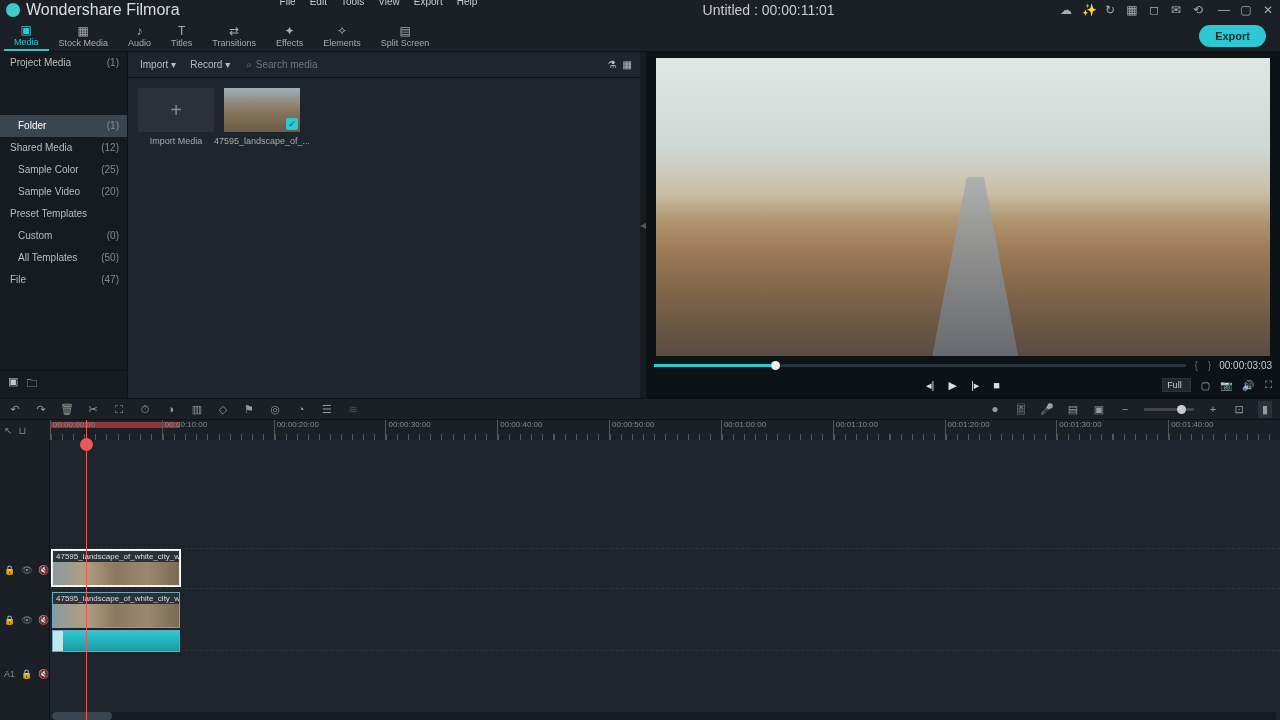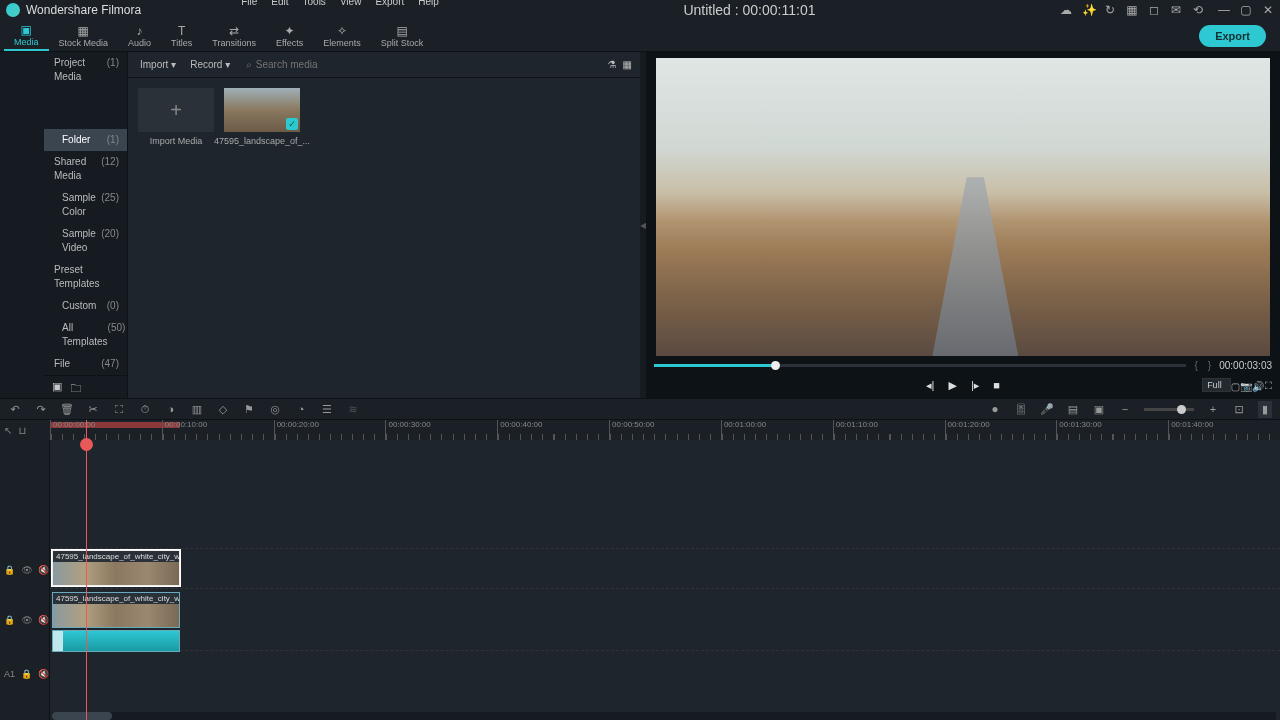--- a/index.html
+++ b/index.html
@@ -1,40 +1,40 @@
 <!DOCTYPE html>
 <html><head>
 <meta charset="utf-8">
 <style>
 * { margin: 0; padding: 0; box-sizing: border-box; font-family: -apple-system, "Segoe UI", Arial, sans-serif; }
 body { background: #1a2026; color: #c5c8cb; font-size: 11px; overflow: hidden; width: 1280px; height: 720px; }
 
 
 .titlebar { height: 20px; background: #1a2026; display: flex; align-items: center; padding: 0 6px; }
 .logo { width: 14px; height: 14px; background: linear-gradient(135deg,#2ec8d3,#4dd0c0); border-radius: 50%; margin-right: 6px; }
-.app-name { font-size: 12px; color: #ddd; }
+.app-name { font-size: 16px; color: #ddd; }
 .title-center { flex: 1; text-align: center; font-size: 14px; color: #ccc; }
 .title-icons { display: flex; gap: 10px; align-items: center; }
 .title-icons span, .win-ctrl span { width: 12px; height: 12px; display: inline-block; color: #aaa; font-size: 12px; line-height: 12px; text-align: center; cursor: pointer; }
 .win-ctrl { display: flex; gap: 10px; margin-left: 14px; }
 
 
 .menubar { height: 18px; display: flex; align-items: center; padding-left: 100px; gap: 14px; font-size: 10px; color: #ccc; margin-top:-18px;}
 .menubar span { cursor: pointer; }
 
 
 .tabs { height: 32px; background: #1a2026; display: flex; align-items: flex-end; padding-left: 4px; border-bottom: 1px solid #0d1216; }
 .tab { display:flex; flex-direction:column; align-items:center; justify-content:center; padding: 0 10px; height: 30px; color: #aaa; font-size: 9px; cursor: pointer; gap:1px;}
 .tab.active { color: #2ec8d3; border-bottom: 2px solid #2ec8d3; }
 .tab .ticon { font-size: 12px; line-height: 12px;}
 .export-btn { margin-left: auto; margin-right: 14px; background: #2ec8d3; color: #0d3030; height: 22px; padding: 0 16px; border-radius: 11px; font-size: 11px; font-weight: 600; display:flex; align-items:center; cursor:pointer; align-self:center;}
 
 
 .main { display: flex; height: 346px; }
-.sidebar { width: 128px; background: #151b20; border-right: 1px solid #0d1216; display:flex; flex-direction:column;padding-left:44px;}
+.sidebar { width: 128px; background: #151b20; border-right: 1px solid #0d1216; display:flex; flex-direction:column;}
 .side-item { display: flex; justify-content: space-between; padding: 4px 8px 4px 18px; font-size: 10px; color: #bbb; cursor: pointer; line-height:14px;}
 .side-item.sel { background: #3a4550; color:#fff;margin-top:41px;}
 .side-item.head { padding-left: 10px; font-weight: 500;}
 .side-item .count { color: #888; }
 .side-bottom { margin-top:auto; display:flex; gap:8px; padding:4px 8px; border-top:1px solid #0d1216;}
 
 .media-panel { flex: 0 0 512px; background: #1e252c; display:flex; flex-direction:column;}
 .media-toolbar { height: 26px; display:flex; align-items:center; padding: 0 8px; gap:6px; font-size:10px; color:#bbb; border-bottom:1px solid #0d1216;}
 .media-toolbar .drop { cursor:pointer; padding:2px 4px;}
 .search { flex:1; display:flex; align-items:center; gap:4px; color:#777; margin-left:6px;}
@@ -51,21 +51,21 @@
 .preview-img { flex:1; margin:2px; position:relative; overflow:hidden;}
 .sky { position:absolute; inset:0; background: linear-gradient(180deg,#dfe6e4 0%,#d0d8d4 30%,#c9bfa8 45%,#b0936f 55%,#9b7a56 65%,#7d6349 80%,#5a4a40 100%);}
 .river { position:absolute; left:45%; top:40%; width:14%; height:60%; background: linear-gradient(180deg,#a8adb0,#6a7078); clip-path: polygon(40% 0%, 60% 0%, 100% 100%, 0% 100%); opacity:0.85;}
 .progress-row { height:14px; display:flex; align-items:center; gap:6px;}
 .progress-bar { flex:1; height:3px; background:#2a3138; position:relative;}
 .progress-fill { position:absolute; left:0; width:22%; height:100%; background:#2ec8d3;}
 .progress-knob { position:absolute; left:22%; top:-3px; width:9px; height:9px; background:#eee; border-radius:50%;}
 .brackets { color:#666; font-size:10px; padding:0 2px;}
 .time-lbl { font-size:10px; color:#ccc;}
 .controls { height:26px; display:flex; align-items:center; justify-content:center; gap:14px; font-size:11px; color:#ddd; position:relative;}
-.controls .right { position:absolute; right:0; display:flex; align-items:flex-end; font-size:10px; color:#aaa;}
+.controls .right { position:absolute; right:0; display:flex; gap:10px; align-items:center; font-size:10px; color:#aaa;}
 .controls span { cursor:pointer; }
 .quality-sel { font-size:9px; padding:1px 8px 1px 4px; background:#222a31; border:1px solid #333; color:#ccc;}
 
 
 .tl-toolbar { height:22px; background:#1a2026; display:flex; align-items:center; padding:0 8px; gap:12px; border-top:1px solid #0d1216; border-bottom:1px solid #0d1216;}
 .tl-toolbar span { font-size:11px; color:#999; cursor:pointer; width:14px; text-align:center;}
 .tl-toolbar .spacer { flex:1; }
 .zoom-slider { width:50px; height:3px; background:#444; position:relative;}
 .zoom-slider::after{content:""; position:absolute; right:8px; top:-3px; width:9px; height:9px; background:#ccc; border-radius:50%;}
 
@@ -151,21 +151,21 @@
   <div class="tab">
       <span class="ticon">✦</span>
       <span>Effects</span>
     </div>
   <div class="tab">
       <span class="ticon">✧</span>
       <span>Elements</span>
     </div>
   <div class="tab">
       <span class="ticon">▤</span>
-      <span>Split Stock</span>
+      <span>Split Screen</span>
     </div>
   <div class="export-btn">Export</div>
 </div>
 
 <div class="main">
   <div class="sidebar">
     <div class="side-item head">
         <span>Project Media</span>
         <span class="count">(1)</span>
       </div>

